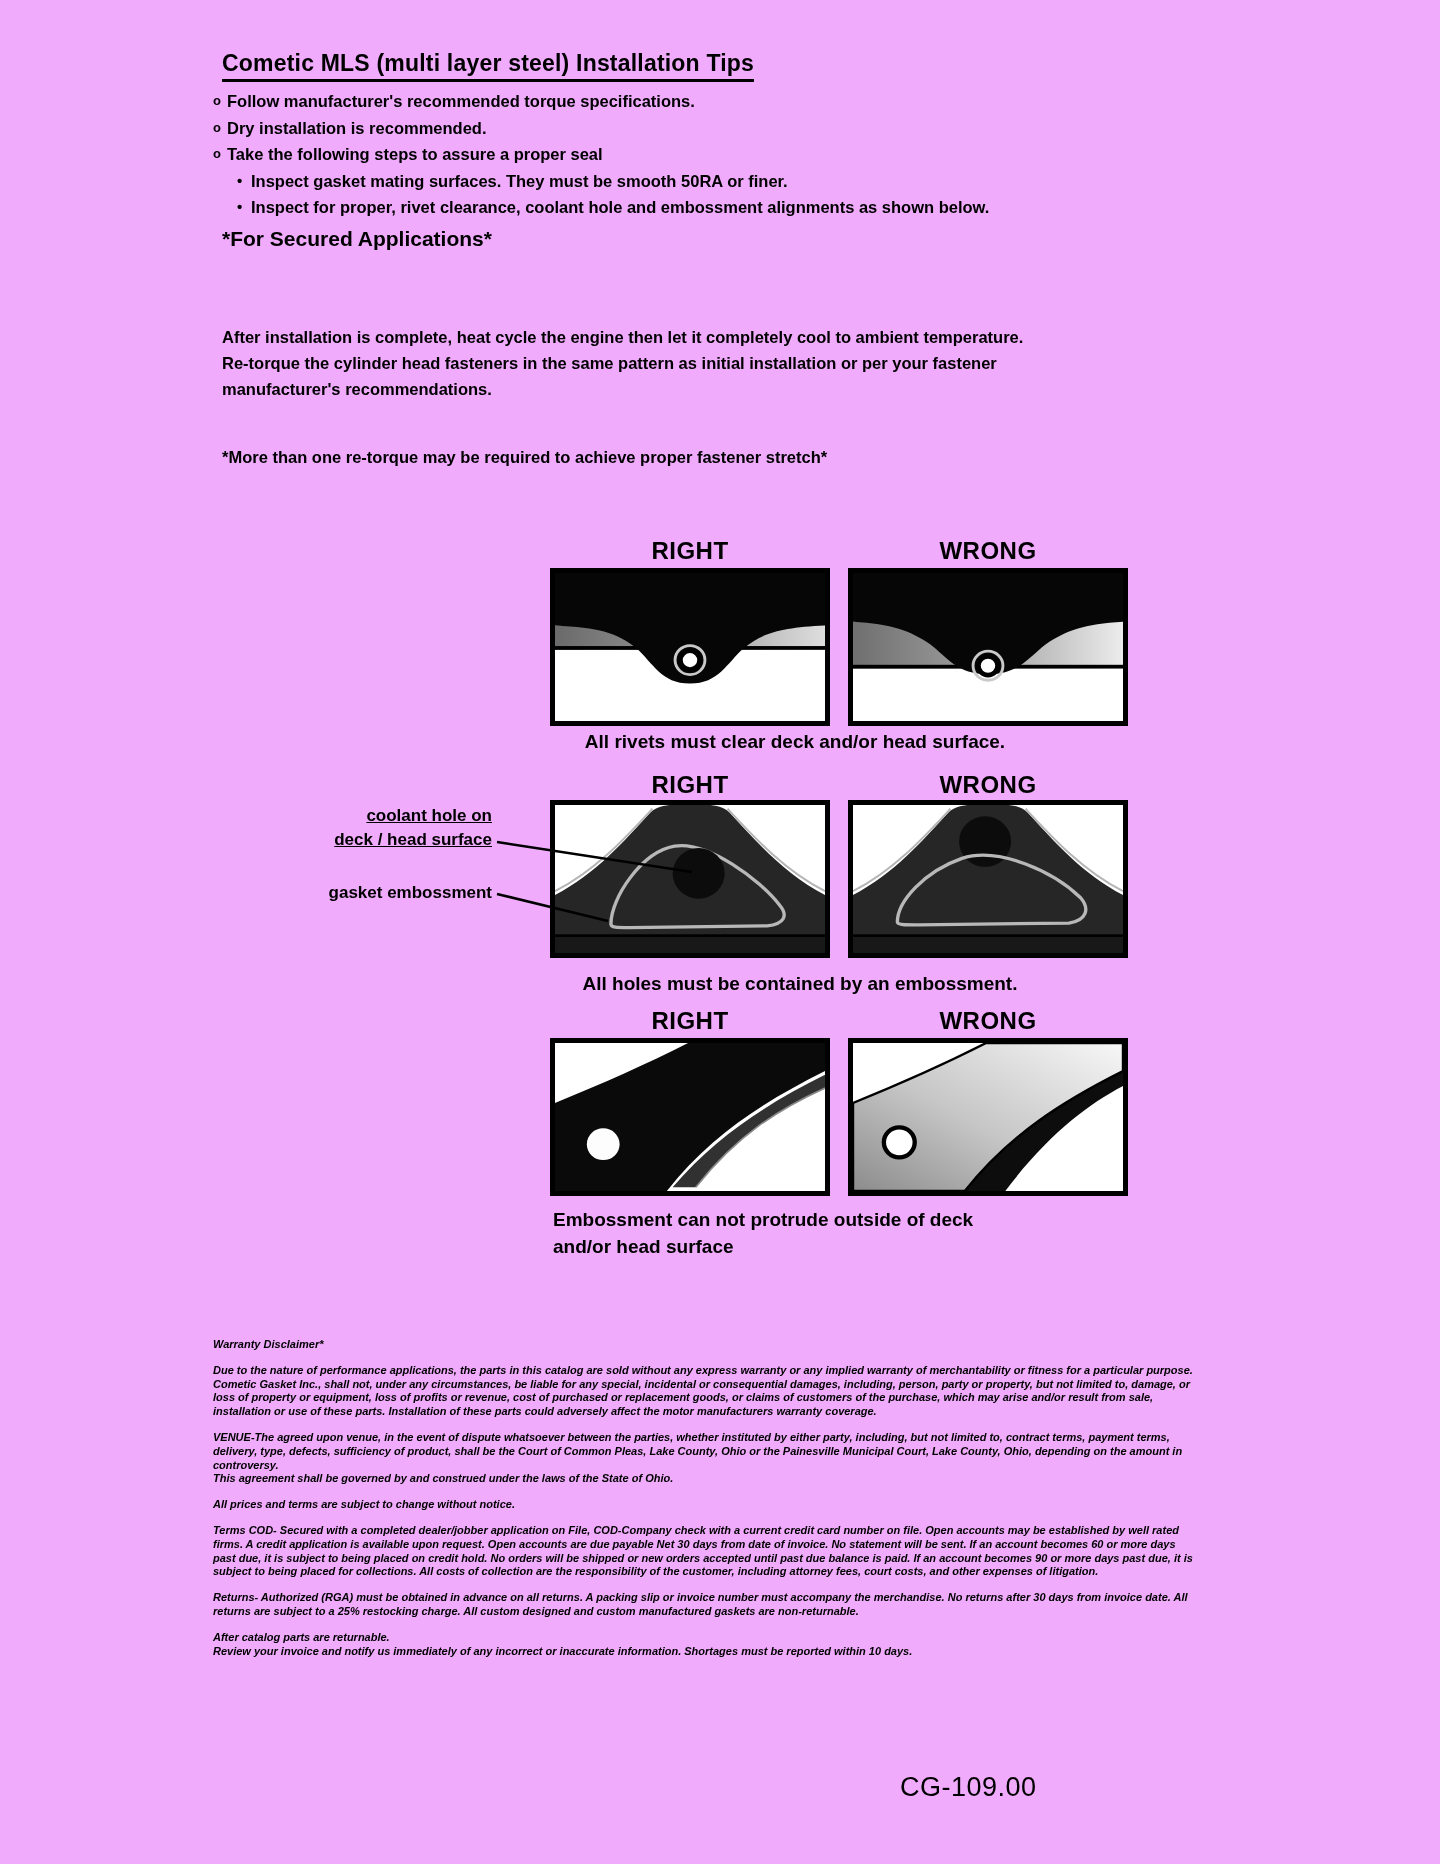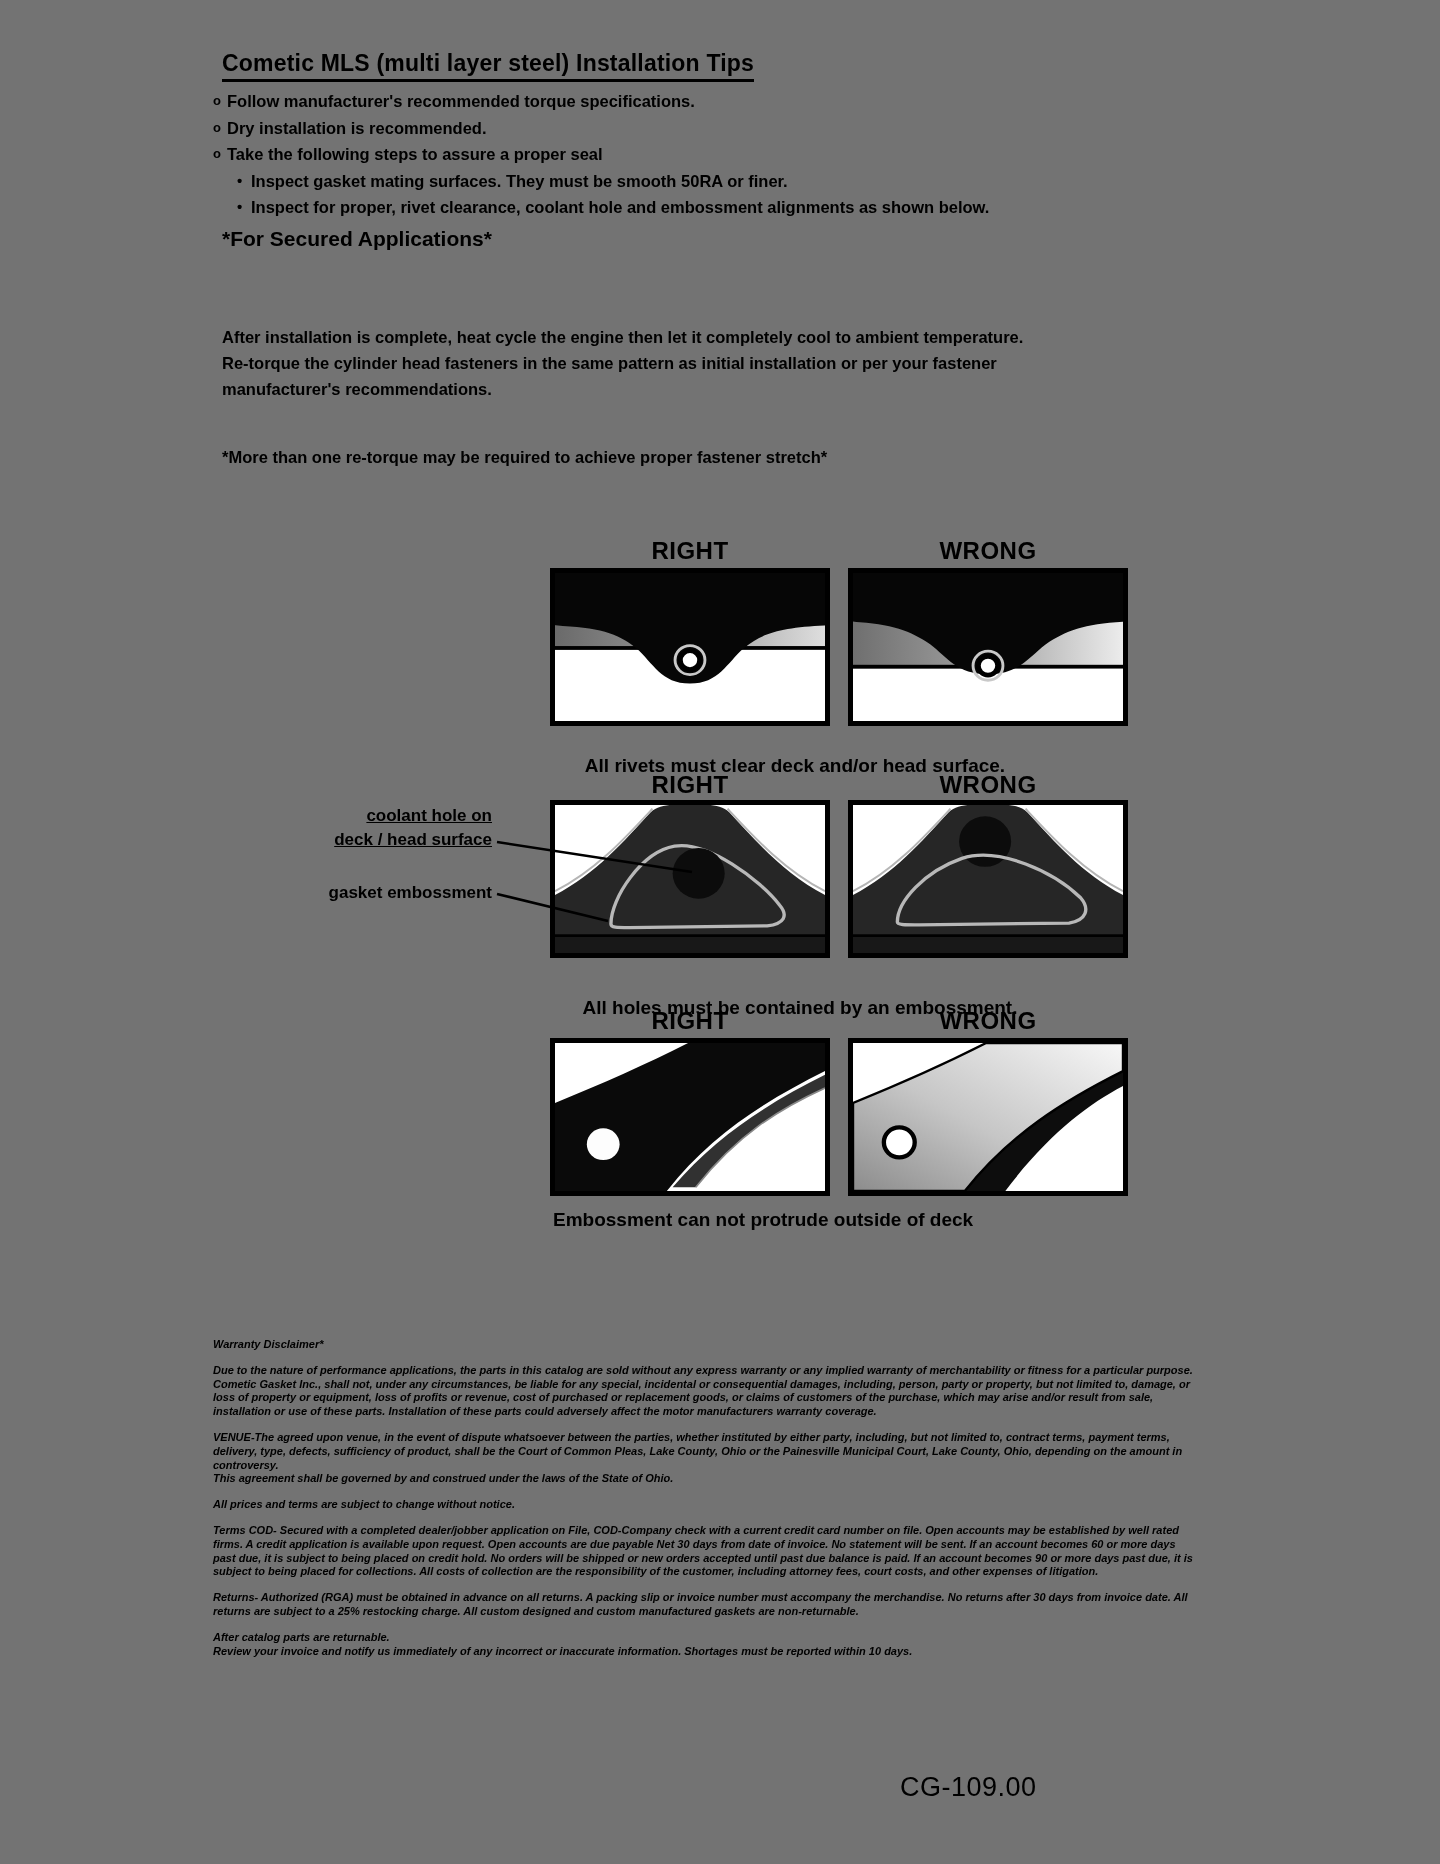--- a/index.html
+++ b/index.html
@@ -1,17 +1,17 @@
 <!DOCTYPE html>
 <html><head>
 <meta charset="utf-8">
 <style>
   html,body{margin:0;padding:0;background:#fff;}
   .page{
-    position:relative;width:1440px;height:1864px;background:#737373;
+    position:relative;width:1440px;height:1864px;background:#f0abfc;
     font-family:"Liberation Sans",sans-serif;color:#000;overflow:hidden;
   }
   .title{
     position:absolute;left:222px;top:50px;font-size:23px;font-weight:700;
     letter-spacing:.2px;border-bottom:3px solid #000;padding-bottom:2px;
   }
   .bullets{position:absolute;left:213px;top:88px;font-size:16.5px;font-weight:700;line-height:26.5px;width:830px;}
   .bullet-row{display:flex;}
   .bullet-row .marker{width:14px;flex:0 0 14px;font-size:13px;}
   .bullet-row.sub{margin-left:24px;}
@@ -21,21 +21,21 @@
   .p1{top:260px;}
   .p2{top:324px;}
   .note{top:403px;margin-top:41px;}
   .fig-label{position:absolute;width:280px;text-align:center;font-size:24px;font-weight:700;letter-spacing:.5px;}
   .fig-box{
     position:absolute;width:280px;height:158px;border:5px solid #000;
     box-sizing:border-box;background:#fff;
   }
   .fig-box svg{display:block;width:270px;height:148px;}
   .fig-caption{position:absolute;font-size:19px;font-weight:700;}
-  .cap-center{width:600px;text-align:center;margin-top:24px;}
+  .cap-center{width:600px;text-align:center;}
   .callout{position:absolute;left:230px;width:262px;text-align:right;font-size:17px;font-weight:700;line-height:24px;}
   .leader-svg{position:absolute;left:0;top:0;width:1440px;height:1864px;pointer-events:none;}
   .legal{position:absolute;left:213px;top:1338px;width:985px;font-size:11px;font-weight:700;line-height:13.8px;font-style:italic;}
   .legal p{margin:0 0 12px 0;}
   .legal p.tight{margin-bottom:0;}
   .footer{position:absolute;left:900px;top:1772px;font-size:27px;font-weight:400;letter-spacing:.5px;}
 </style>
 </head>
 <body>
 
@@ -174,20 +174,21 @@
       </defs>
       <rect width="280" height="158" fill="#fff"></rect>
       <path d="M280,30 C218,62 162,98 116,158 L158,158 C202,98 243,66 280,46 Z" fill="#0d0d0d"></path>
       <path d="M0,64 C48,44 96,22 138,0 H280 V30 C218,62 162,98 116,158 H0 Z" fill="url(#b3)" stroke="#000" stroke-width="2.5"></path>
       <circle cx="48" cy="106" r="16" fill="#fff" stroke="#000" stroke-width="4.5"></circle>
     </svg>
   </div>
 
   <div class="fig-caption" style="left:553px;top:1206px;line-height:27px;">
     <div>Embossment can not protrude outside of deck</div>
+    <div>and/or head surface</div>
   </div>
 
   <svg class="leader-svg" viewBox="0 0 1440 1864">
     <line x1="497" y1="842" x2="692" y2="872" stroke="#000" stroke-width="2.6"></line>
     <line x1="497" y1="894" x2="608" y2="921" stroke="#000" stroke-width="2.6"></line>
   </svg>
 
   <div class="legal">
     <p>Warranty Disclaimer*</p>
     <p>Due to the nature of performance applications, the parts in this catalog are sold without any express warranty or any implied warranty of merchantability or fitness for a particular purpose.  Cometic Gasket Inc., shall not, under any circumstances, be liable for any special, incidental or consequential damages, including, person, party or property, but not limited to, damage, or loss of property or equipment, loss of profits or revenue, cost of purchased or replacement goods, or claims of customers of the purchase, which may arise and/or result from sale, installation or use of these parts.  Installation of these parts could adversely affect the motor manufacturers warranty coverage.</p>

